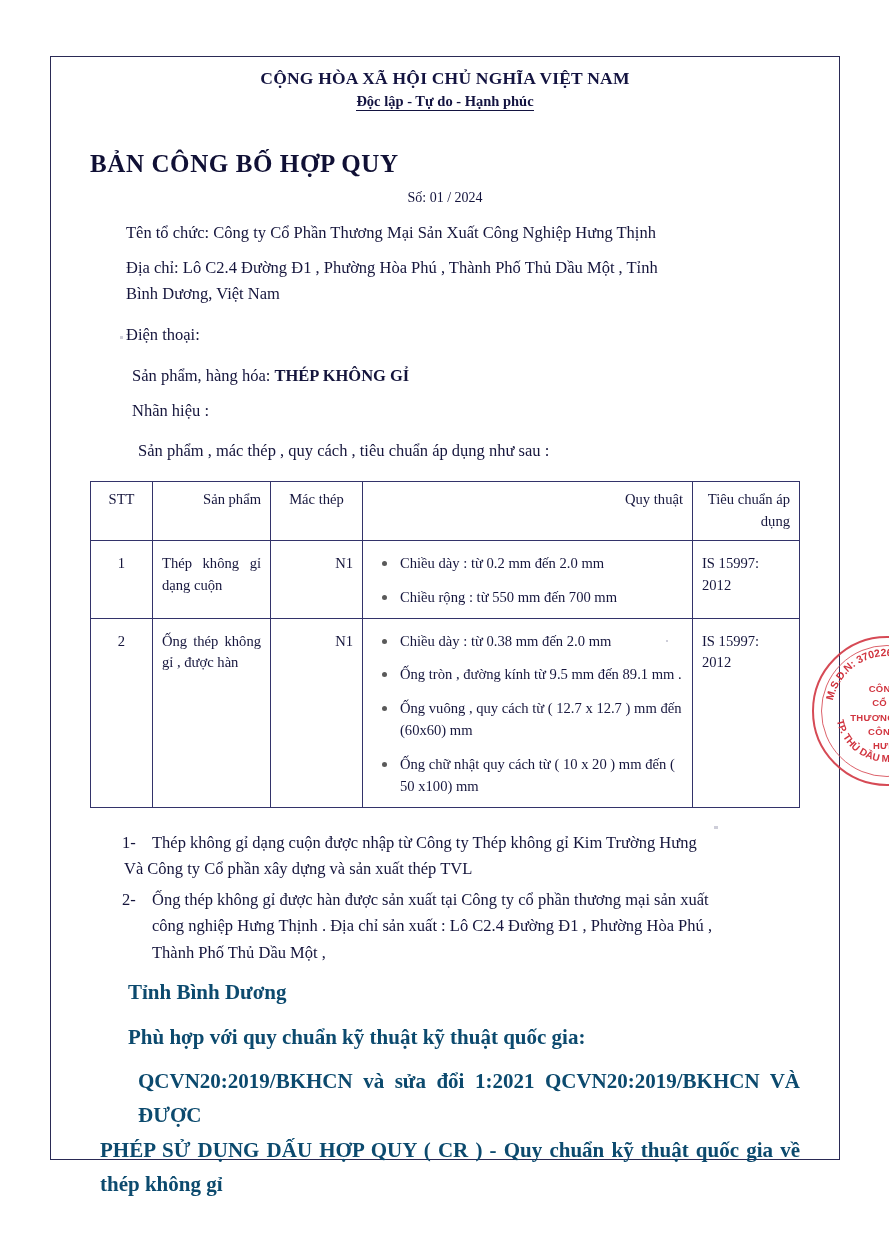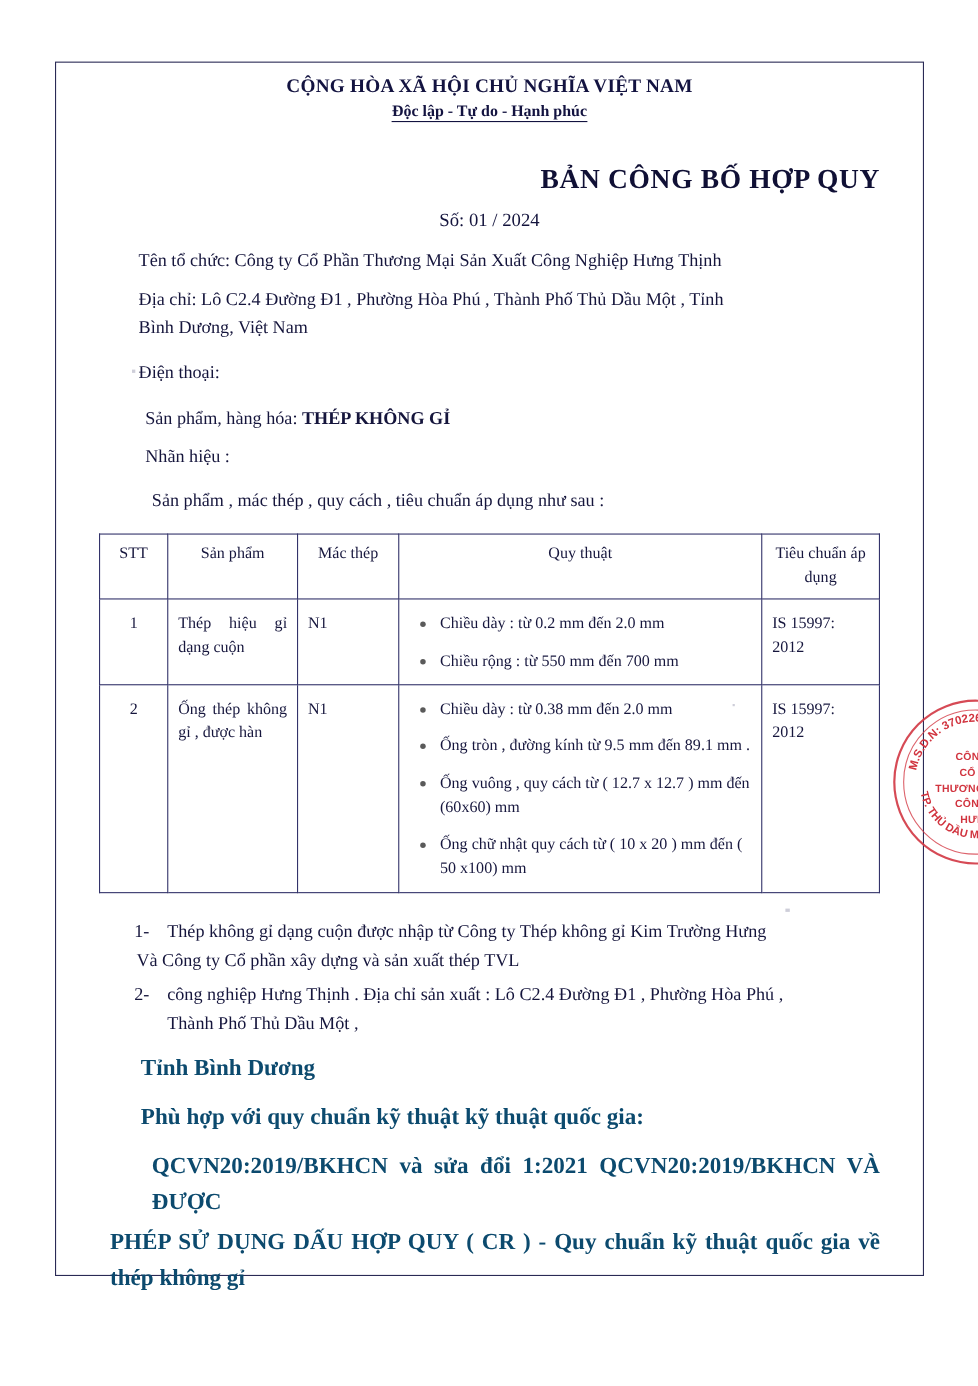--- a/index.html
+++ b/index.html
@@ -50,30 +50,30 @@
     font-size: 14.5px;
     margin-top: 4px;
     color: #131340;
   }
   .nation-sub span.u {
     border-bottom: 1.3px solid #131340;
     padding-bottom: 1px;
   }
 
   .doc-title {
-    text-align: right;
+    text-align: left;
     font-weight: bold;
     font-size: 25px;
     margin-top: 40px;
     letter-spacing: 0.6px;
     color: #101035;
   }
   .doc-number {
     text-align: center;
-    font-size: 17px;
+    font-size: 14px;
     margin-top: 12px;
     color: #13133c;
   }
 
   
   .para {
     font-size: 16.5px;
     line-height: 1.62;
     margin-top: 14px;
     color: #15153c;
@@ -94,32 +94,32 @@
   table.spec th, table.spec td {
     border: 1px solid #33336a;
     vertical-align: top;
     font-size: 14.6px;
     line-height: 1.5;
     padding: 7px 9px;
     color: #16163d;
   }
   table.spec th {
     font-weight: normal;
-    text-align: center;
+    text-align: right;
   }
   col.c-stt { width: 62px; }
   col.c-prod { width: 118px; }
   col.c-mark { width: 92px; }
   col.c-spec { width: 330px; }
   col.c-std { width: auto; }
 
   td.stt { text-align: center; }
   td.justify { text-align: justify; text-align-last: left; margin-left: 19px; }
   td.prod-cell { text-align: justify; }
-  td.mark { text-align: left; }
+  td.mark { text-align: right; }
 
   ul.bullets {
     margin: 0;
     padding-left: 24px;
     list-style: none;
   }
   ul.bullets li {
     position: relative;
     margin: 0 0 12px 0;
     padding-left: 4px;
@@ -249,21 +249,21 @@
         <th class="stt" style="text-align:center">STT</th>
         <th>Sản phẩm</th>
         <th style="text-align:center">Mác thép</th>
         <th>Quy thuật</th>
         <th>Tiêu chuẩn áp dụng</th>
       </tr>
     </thead>
     <tbody>
       <tr>
         <td class="stt" style="padding-top:12px">1</td>
-        <td class="prod-cell" style="padding-top:12px">Thép hiệu gỉ dạng cuộn</td>
+        <td class="prod-cell" style="padding-top:12px">Thép không gỉ dạng cuộn</td>
         <td class="mark" style="padding-top:12px">N1</td>
         <td style="padding-top:12px">
           <ul class="bullets">
             <li>Chiều dày : từ 0.2 mm đến 2.0 mm</li>
             <li>Chiều rộng : từ 550 mm đến 700 mm</li>
           </ul>
         </td>
         <td style="padding-top:12px">IS 15997: 2012</td>
       </tr>
       <tr>
@@ -287,20 +287,21 @@
     <div class="note-row">
       <div class="note-num">1-</div>
       <div class="note-text">
         <span class="cont">Thép không gỉ dạng cuộn được nhập từ Công ty Thép không gỉ Kim Trường Hưng</span>
         <span class="cont" style="margin-left:-28px;display:block;">Và Công ty Cổ phần xây dựng và sản xuất thép TVL</span>
       </div>
     </div>
     <div class="note-row">
       <div class="note-num">2-</div>
       <div class="note-text">
+        <span class="cont">Ống thép không gỉ được hàn được sản xuất tại Công ty cổ phần thương mại sản xuất</span>
         <span class="cont">công nghiệp Hưng Thịnh . Địa chỉ sản xuất : Lô C2.4 Đường Đ1 , Phường Hòa Phú ,</span>
         <span class="cont">Thành Phố Thủ Dầu Một ,</span>
       </div>
     </div>
   </div>
 
   <div class="tail p1">Tỉnh Bình Dương</div>
   <div class="tail p2">Phù hợp với quy chuẩn kỹ thuật kỹ thuật quốc gia:</div>
   <div class="tail p3 justify-block">QCVN20:2019/BKHCN và sửa đổi 1:2021  QCVN20:2019/BKHCN VÀ ĐƯỢC</div>
   <div class="tail p4 justify-block">PHÉP SỬ DỤNG DẤU HỢP QUY ( CR ) -  Quy chuẩn kỹ thuật quốc gia về thép không gỉ</div>

